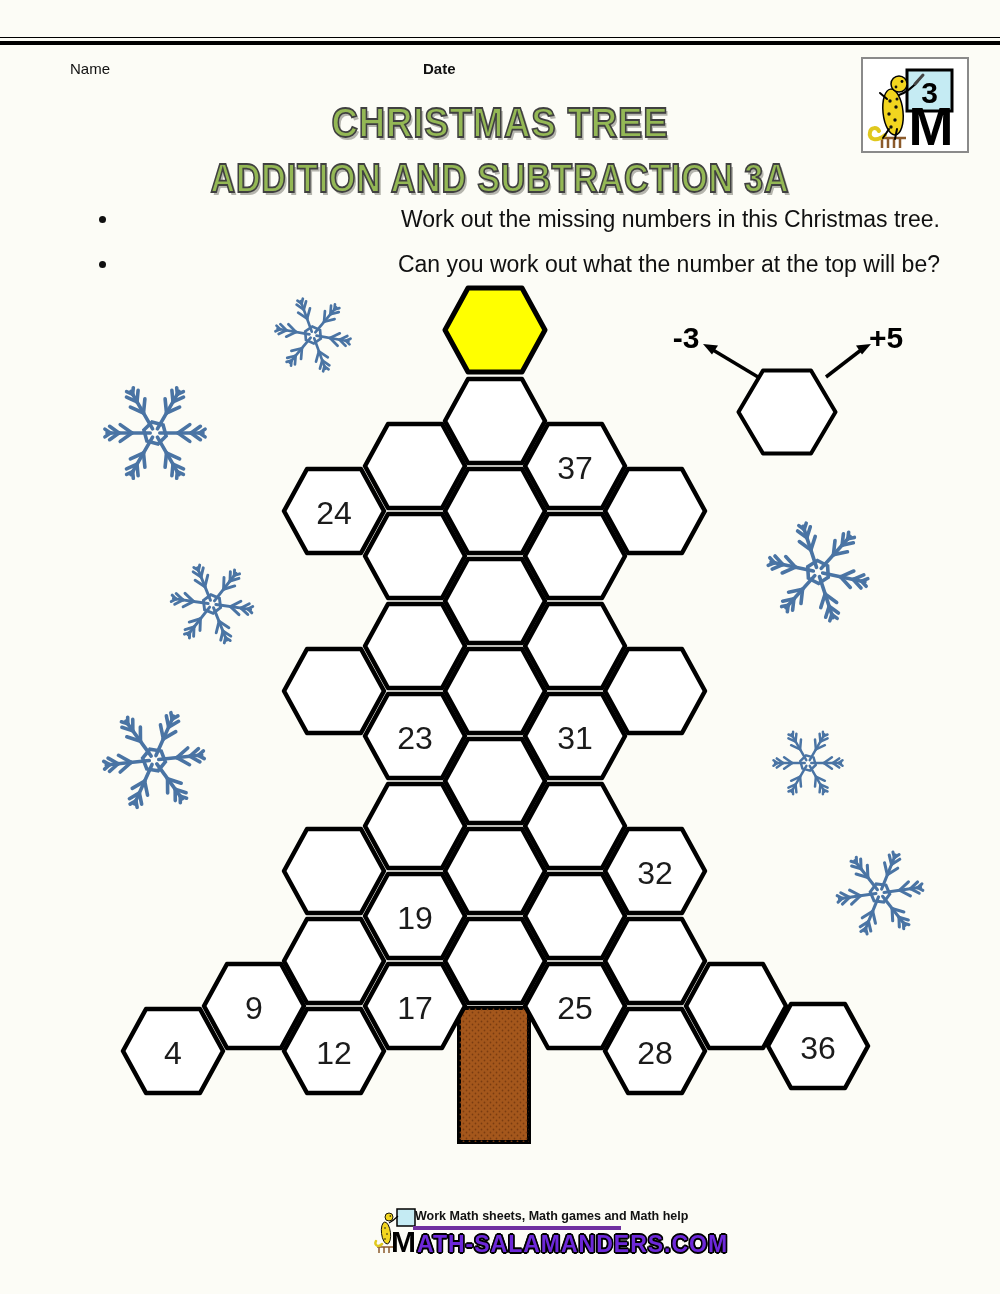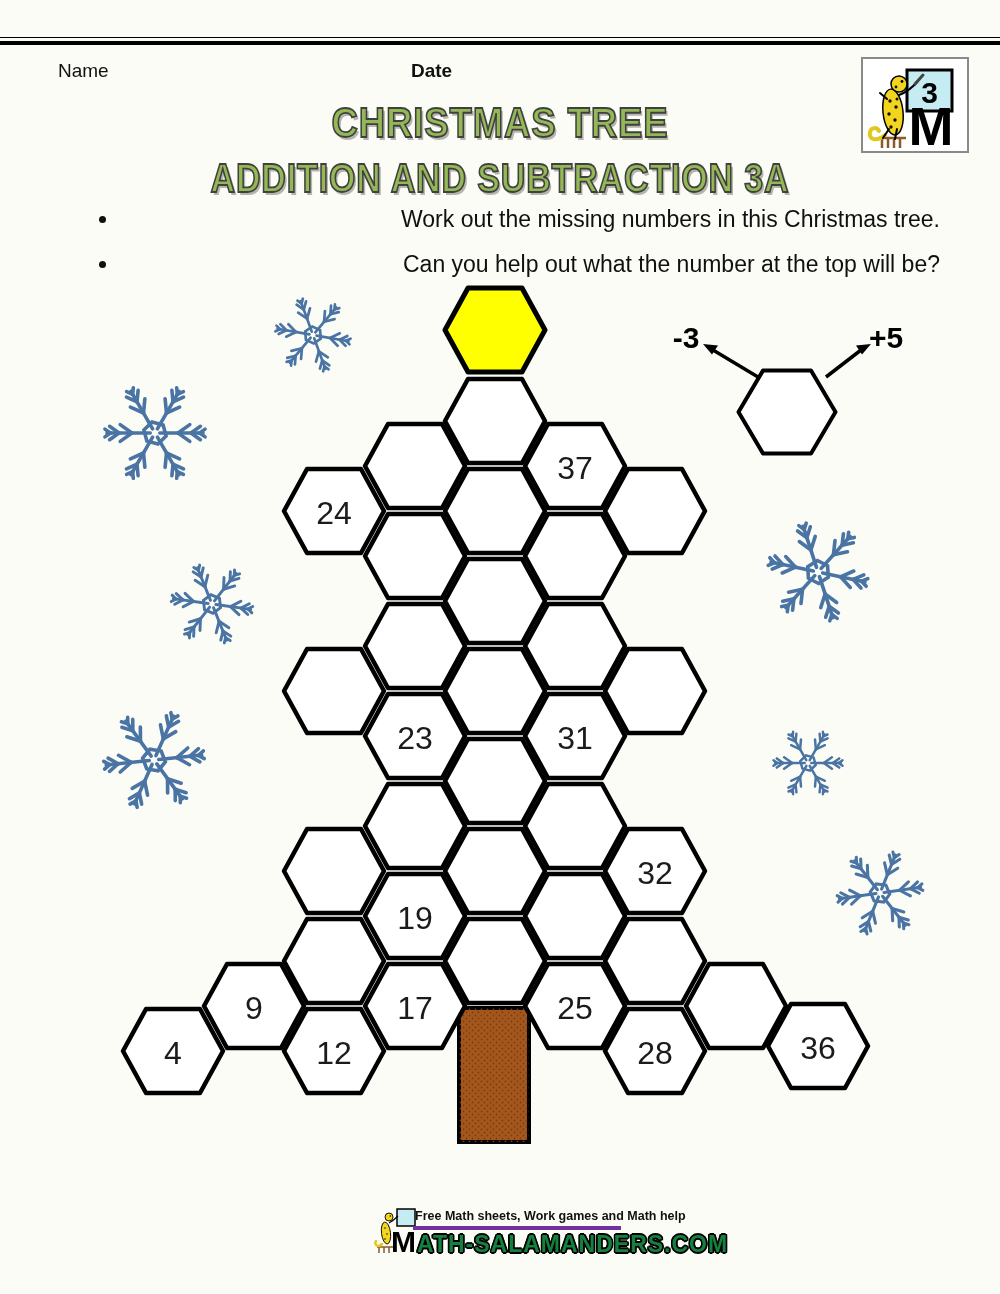--- a/index.html
+++ b/index.html
@@ -1,21 +1,21 @@
 <!DOCTYPE html>
 <html><head>
 <meta charset="utf-8">
 <style>
   html,body{margin:0;padding:0;}
   body{width:1000px;height:1294px;overflow:hidden;background:#ffffff;}
   .page{position:relative;width:1000px;height:1294px;background:#fcfcf6;
         font-family:"Liberation Sans",sans-serif;}
   .top-rule{position:absolute;left:0;top:37px;width:1000px;height:3px;
             border-top:1.5px solid #000;border-bottom:4px solid #000;}
-  .field-label{position:absolute;top:60px;font-size:19px;color:#111;}
+  .field-label{position:absolute;top:60px;font-size:15px;color:#111;margin-left:12px;}
   .name-label{left:58px;}
   .date-label{left:411px;font-weight:bold;}
   .logo-box{position:absolute;left:861px;top:57px;width:104px;height:92px;
             background:#fff;border:2px solid #8a8a8a;}
   .title-line{position:absolute;left:0;right:0;text-align:center;font-weight:bold;
               color:#94b855;-webkit-text-stroke:1.8px #404040;
               text-shadow:2.5px 2.5px 0 #b5b5ad;letter-spacing:1px;
               transform:scaleX(0.85);}
   .title-1{top:98px;font-size:43px;}
   .title-2{top:156px;font-size:40px;}
@@ -27,21 +27,21 @@
               font-family:"Liberation Sans",sans-serif;}
   .hex-num{font-size:32px;fill:#1b1b1b;font-family:"Liberation Sans",sans-serif;}
   .footer{position:absolute;left:373px;top:1205px;width:300px;height:52px;}
   .footer-tagline{position:absolute;left:42px;top:4px;font-size:12.5px;
                   font-weight:bold;color:#111;white-space:nowrap;}
   .footer-rule{position:absolute;left:40px;top:21px;width:208px;height:3.5px;
                background:#7030a0;}
   .footer-site{position:absolute;left:18px;top:20px;white-space:nowrap;
                font-weight:bold;letter-spacing:1px;}
   .site-m{font-size:30px;color:#000;}
-  .site-rest{font-size:23px;color:#15803d;
+  .site-rest{font-size:23px;color:#6d28d9;
      text-shadow:-1.4px -1.4px 0 #000,1.4px -1.4px 0 #000,-1.4px 1.4px 0 #000,
                  1.4px 1.4px 0 #000,0 1.6px 0 #000,0 -1.6px 0 #000,
                  1.6px 0 0 #000,-1.6px 0 0 #000;}
   .mini-logo{position:absolute;left:0;top:3px;}
 </style>
 </head>
 <body>
 
 <div class="page" style="background: rgb(252, 252, 246);">
 
@@ -81,21 +81,21 @@
         </g>
       </g>
     </svg>
   </div>
 
   <div class="title-line title-1" style="color: rgb(148, 184, 85);">CHRISTMAS TREE</div>
   <div class="title-line title-2" style="color: rgb(148, 184, 85);">ADDITION AND SUBTRACTION 3A</div>
 
   <ul class="instructions">
       <li>Work out the missing numbers in this Christmas tree.</li>
-      <li>Can you help out what the number at the top will be?</li>
+      <li>Can you work out what the number at the top will be?</li>
     </ul>
 
   <svg class="scene" width="1000" height="1294" viewBox="0 0 1000 1294">
     <defs>
       <pattern id="trunkDots" width="6" height="6" patternUnits="userSpaceOnUse">
         <circle cx="1.5" cy="1.5" r="0.9" fill="#7a3c10"></circle>
         <circle cx="4.5" cy="4.5" r="0.9" fill="#7a3c10"></circle>
       </pattern>
     </defs>
 
@@ -568,20 +568,20 @@
       <ellipse cx="13" cy="25" rx="4.5" ry="11" fill="#f2d51f" stroke="#000" stroke-width="0.9" transform="rotate(-7 13 25)"></ellipse>
       <circle cx="16" cy="9" r="4" fill="#f2d51f" stroke="#000" stroke-width="0.9"></circle>
       <circle cx="17.3" cy="8" r="0.8" fill="#000"></circle>
       <path d="M 16,15 C 20,13 22,11 25,8" fill="none" stroke="#000" stroke-width="1.1"></path>
       <g fill="#111">
         <circle cx="12" cy="20" r="0.8"></circle>
           <circle cx="14" cy="26" r="0.8"></circle>
         <circle cx="12" cy="31" r="0.8"></circle>
       </g>
     </svg>
-    <div class="footer-tagline">Free Math sheets, Work games and Math help</div>
+    <div class="footer-tagline">Work Math sheets, Math games and Math help</div>
     <div class="footer-rule" style="background: rgb(112, 48, 160);"></div>
     <div class="footer-site">
       <span class="site-m">M</span><span class="site-rest">ATH-SALAMANDERS.COM</span>
     </div>
   </div>
 
 </div>
 
 </body></html>

